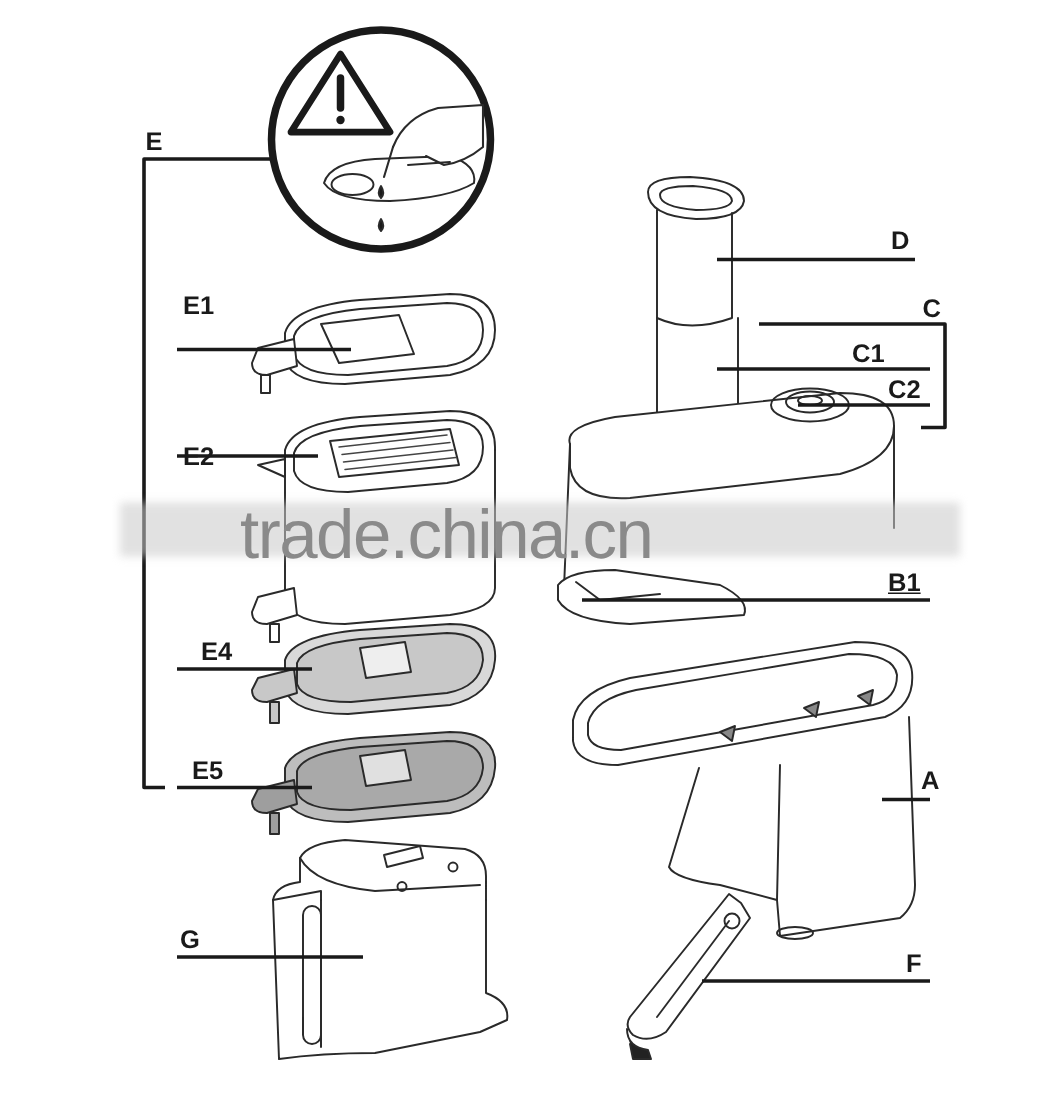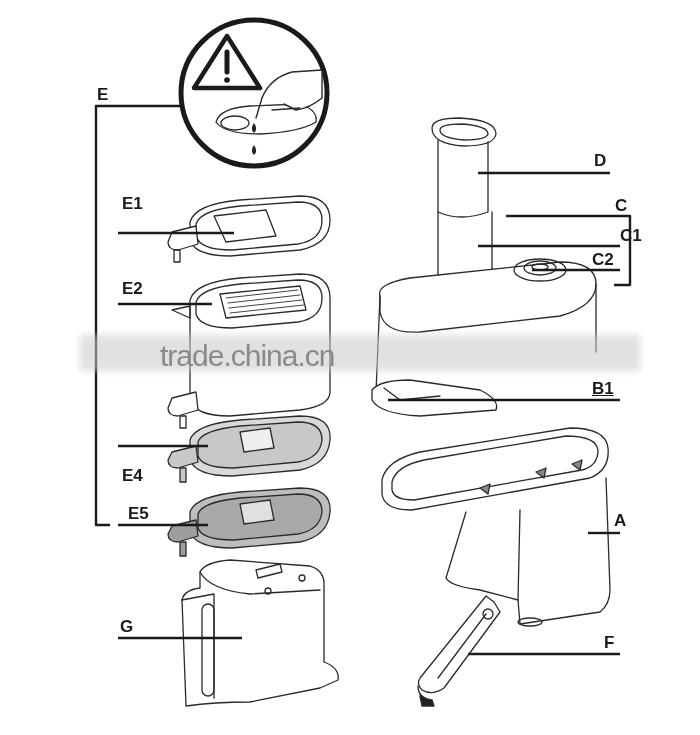--- a/index.html
+++ b/index.html
@@ -1,19 +1,19 @@
 <!DOCTYPE html>
 <html><head>
 <meta charset="utf-8">
 <style>
   html, body { margin:0; padding:0; background:#ffffff; }
   body { width:700px; height:735px; position:relative; overflow:hidden; font-family:"Liberation Sans", sans-serif; }
   #canvas { position:absolute; left:0; top:0; width:700px; height:735px; }
   .lbl { position:absolute; font-family:"Liberation Sans", sans-serif; font-weight:bold; font-size:17px; color:#1a1a1a; line-height:1; }
-  .watermark { position:absolute; left:160px; top:328px; width:380px; height:56px; font-family:"Liberation Sans", sans-serif; font-size:30px; color:#8a8a8a; letter-spacing:-1px; line-height:56px; }
+  .watermark { position:absolute; left:160px; top:328px; width:380px; height:56px; font-family:"Liberation Sans", sans-serif; font-size:46px; color:#8a8a8a; letter-spacing:-1px; line-height:56px; }
   .wm-band { position:absolute; top:335px; height:36px; background:rgba(200,200,200,0.55); filter:blur(3px); }
 </style>
 </head>
 <body>
 
 <svg id="canvas" viewBox="0 0 700 735" xmlns="http://www.w3.org/2000/svg">
   <g fill="none" stroke="#2a2a2a" stroke-width="1.3" stroke-linejoin="round" stroke-linecap="round">
 
     <g>
       <circle cx="254" cy="93" r="73" stroke="#1a1a1a" stroke-width="5" fill="#fff"></circle>
@@ -133,23 +133,23 @@
       <line x1="468" y1="654" x2="620" y2="654"></line>
     </g>
   </g>
 </svg>
 
 <div class="wm-band" style="left:80px; width:560px;"></div>
 <div class="watermark">trade.china.cn</div>
 
 <div class="lbl" style="left:97px; top:86px;">E</div>
 <div class="lbl" style="left:122px; top:195px;">E1</div>
-<div class="lbl" style="left:122px; top:280px;">E2</div>
-<div class="lbl" style="left:122px; top:426px;margin-top:41px;">E4</div>
+<div class="lbl" style="left:122px; top:296px;">E2</div>
+<div class="lbl" style="left:134px; top:426px;">E4</div>
 <div class="lbl" style="left:128px; top:505px;">E5</div>
 <div class="lbl" style="left:120px; top:618px;">G</div>
 <div class="lbl" style="left:594px; top:152px;">D</div>
 <div class="lbl" style="left:615px; top:197px;">C</div>
-<div class="lbl" style="left:620px; top:227px;">C1</div>
+<div class="lbl" style="left:568px; top:227px;">C1</div>
 <div class="lbl" style="left:592px; top:251px;">C2</div>
 <div class="lbl" style="left:592px; top:380px;text-decoration:underline;">B1</div>
 <div class="lbl" style="left:614px; top:512px;">A</div>
 <div class="lbl" style="left:604px; top:634px;">F</div>
 
 </body></html>

